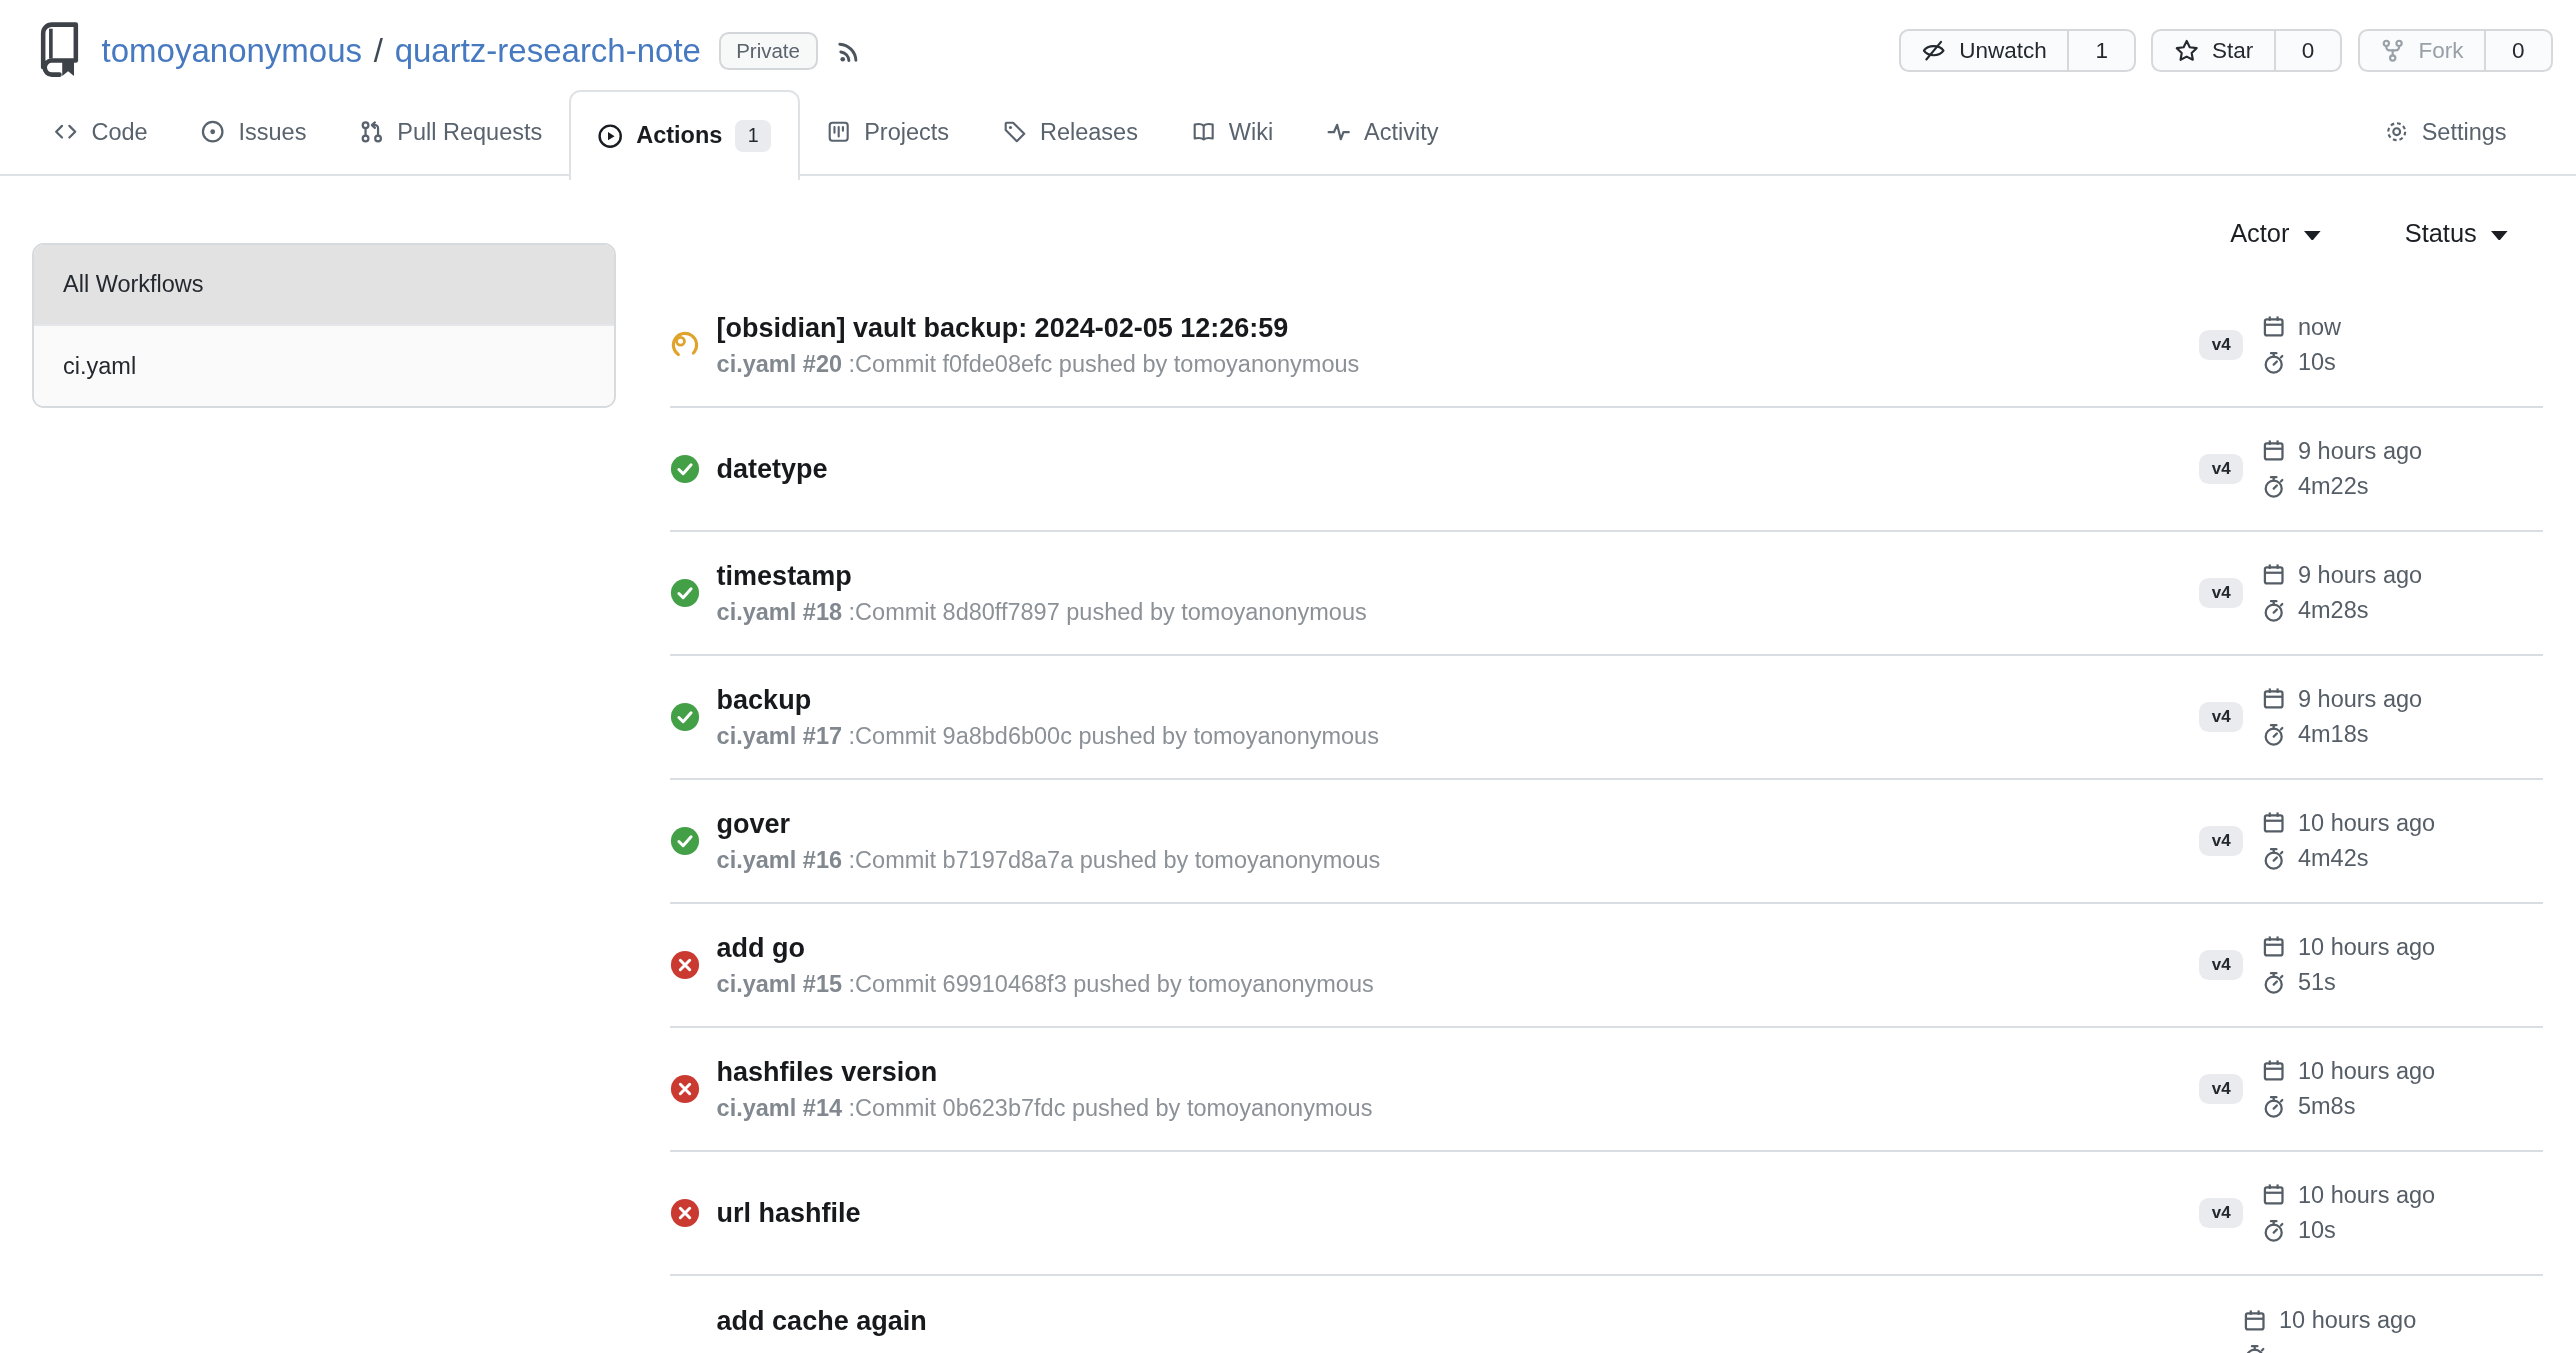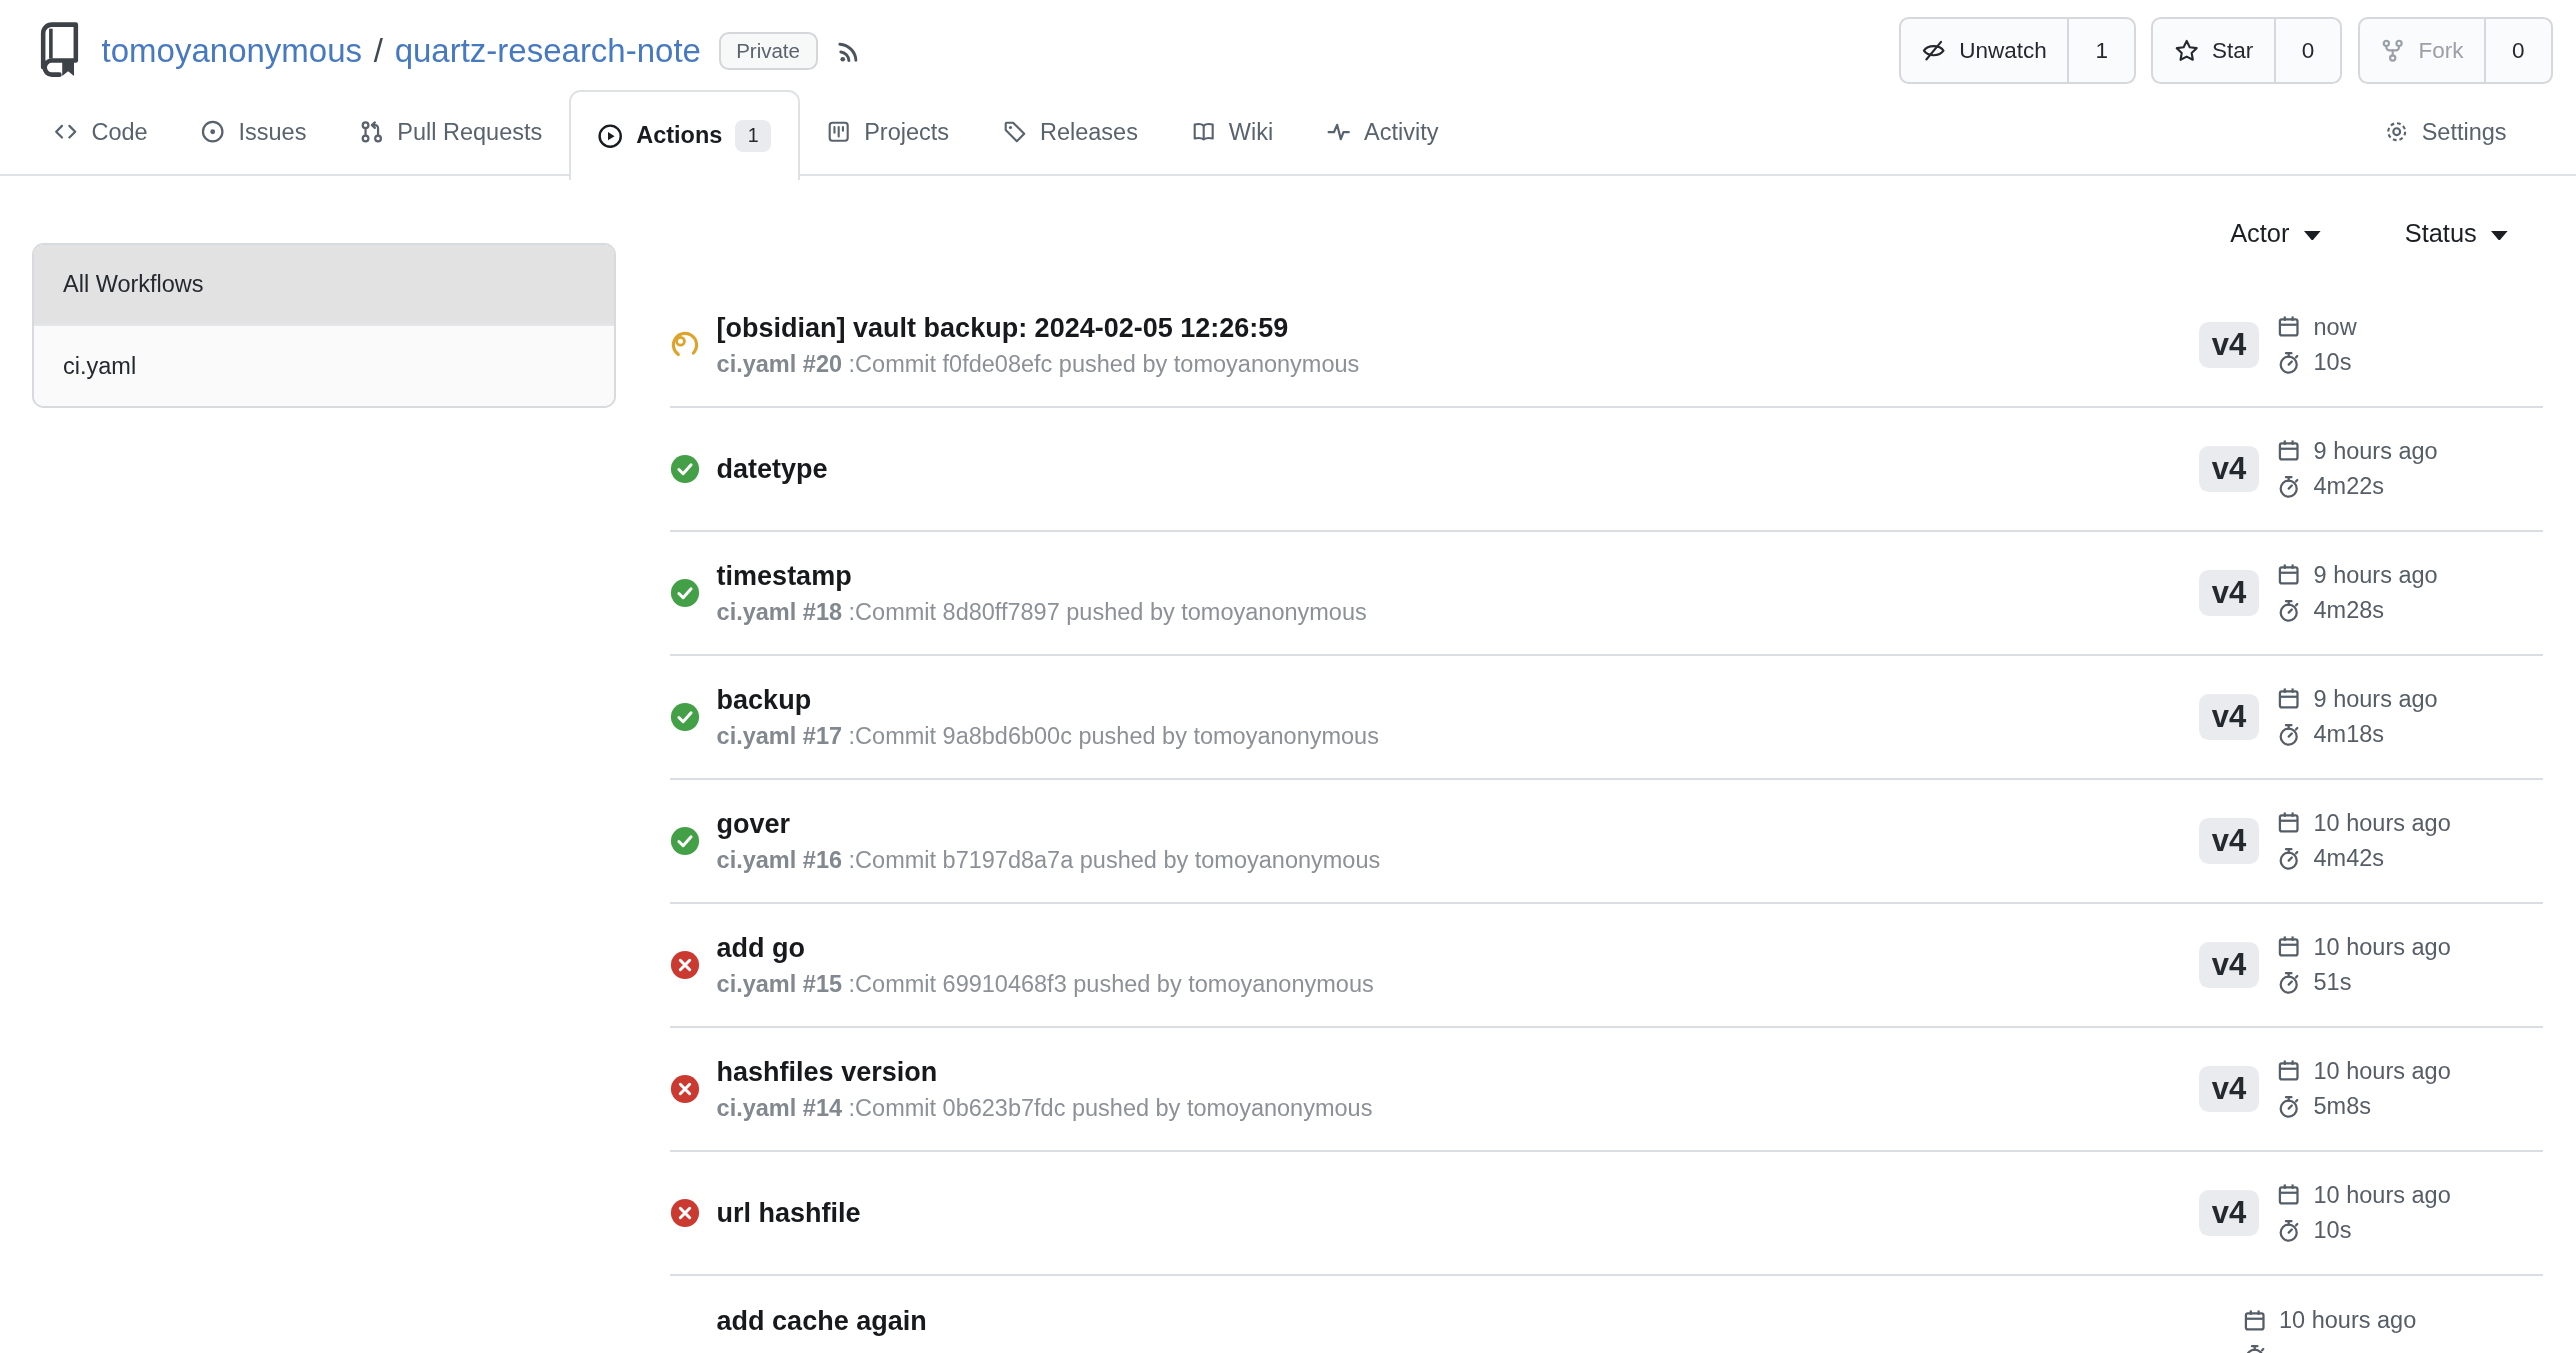--- a/index.html
+++ b/index.html
@@ -8,21 +8,21 @@
 
   
   .repo-head{display:flex;align-items:center;gap:17.6px;height:90px;padding:11.7px 23.5px 0 35px;box-sizing:border-box;}
   .repo-head .icon svg{display:block;}
   .repo-title{font-size:33px;display:flex;align-items:center;gap:11.7px;white-space:nowrap;}
   .repo-title a{color:#4679c0;text-decoration:none;}
   .repo-sep{color:#3f4954;}
   .private-badge{font-size:20.5px;color:#59636e;border:2px solid #d4d7da;background:#f7f8f8;border-radius:9.8px;padding:6.8px 15.6px;line-height:1;}
   .rss{color:#4c545d;display:flex;}
   .action-btns{margin-left:auto;display:flex;gap:15.6px;}
-  .abtn{display:flex;align-items:stretch;border:2px solid #d6d8db;border-radius:9.8px;background:#fafbfc;font-size:22.5px;color:#24292f;overflow:hidden;height:67px;box-sizing:border-box;cursor:pointer;}
+  .abtn{display:flex;align-items:stretch;border:2px solid #d6d8db;border-radius:9.8px;background:#fafbfc;font-size:22.5px;color:#24292f;overflow:hidden;height:43px;box-sizing:border-box;cursor:pointer;}
   .abtn .seg1{display:flex;align-items:center;gap:12.7px;padding:0 20.5px;}
   .abtn .cnt{display:flex;align-items:center;justify-content:center;padding:0 20.5px;border-left:2px solid #d6d8db;min-width:23.5px;}
   .abtn.muted .seg1{color:#99a0a7;}
   .abtn .icon{display:flex;}
 
   
   .tabbar{display:flex;align-items:stretch;height:84px;border-bottom:2px solid #dfe2e5;padding:0 43px 0 27px;}
   .tab{display:flex;align-items:center;gap:12.7px;padding:0 26.4px;font-size:23.5px;color:#59636e;cursor:pointer;height:100%;box-sizing:border-box;white-space:nowrap;}
   .tab .icon{display:flex;}
   .tab.selected{background:#fff;border:2px solid #dfe2e5;border-bottom:none;border-radius:11.7px 11.7px 0 0;color:#181b1f;font-weight:700;height:calc(100% + 5.9px);margin-bottom:-5.9px;position:relative;z-index:2;}
@@ -44,21 +44,21 @@
   .run-list{margin-top:36px;}
   .run-row{display:flex;align-items:center;height:124px;border-bottom:2px solid #dadde1;box-sizing:border-box;}
   .run-row:last-child{border-bottom:none;}
   .status{width:30px;height:30px;flex:none;margin-left:0;}
   .status svg{display:block;}
   .run-text{margin-left:16.6px;display:flex;flex-direction:column;gap:4.9px;min-width:0;justify-content:flex-end;}
   .run-title{font-size:27px;font-weight:700;color:#17191d;text-decoration:none;line-height:1.2;}
   .run-sub{font-size:23.5px;color:#8b9197;min-height:28px;line-height:1.2;}
   .run-ref{font-weight:700;color:#82888f;}
   .run-meta{margin-left:auto;display:flex;align-items:center;gap:17.6px;width:344px;flex:none;}
-  .vbadge{background:#e9ebee;border-radius:9.8px;padding:5.9px 12.7px;font-size:31px;font-weight:600;color:#24292f;line-height:1.1;}
+  .vbadge{background:#e9ebee;border-radius:9.8px;padding:5.9px 12.7px;font-size:17px;font-weight:600;color:#24292f;line-height:1.1;}
   .vbadge.empty{visibility:hidden;}
   .meta-col{display:flex;flex-direction:column;gap:8.8px;}
   .meta-line{display:flex;align-items:center;gap:11.7px;font-size:23.5px;color:#555d66;}
   .meta-line .icon{display:flex;}
 </style>
 </head>
 <body>
 
 <div class="screen">
 

